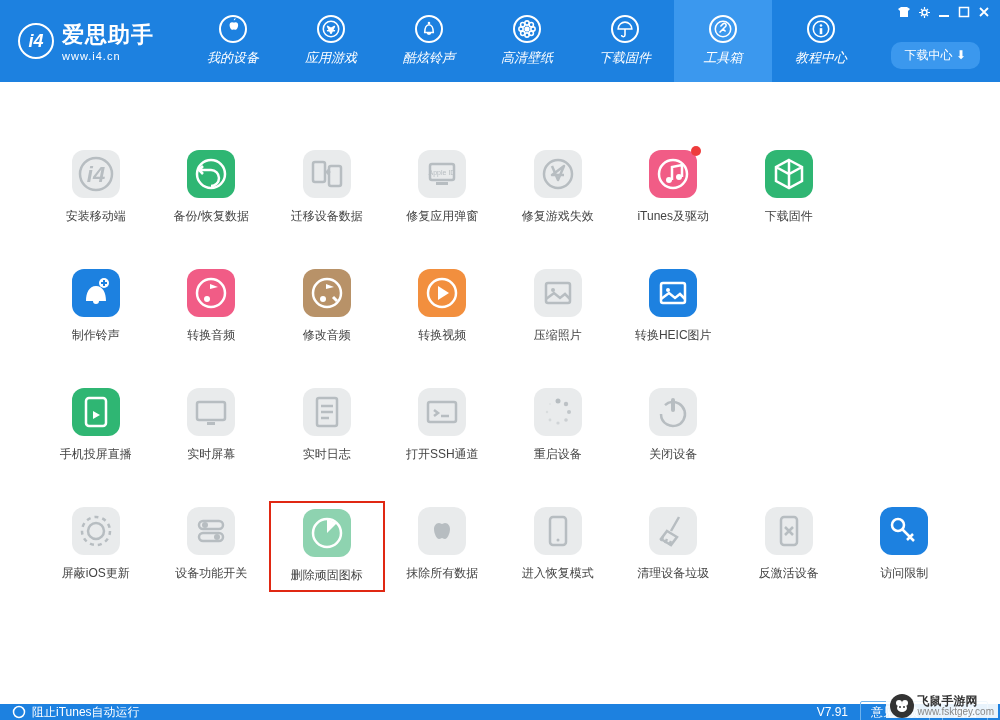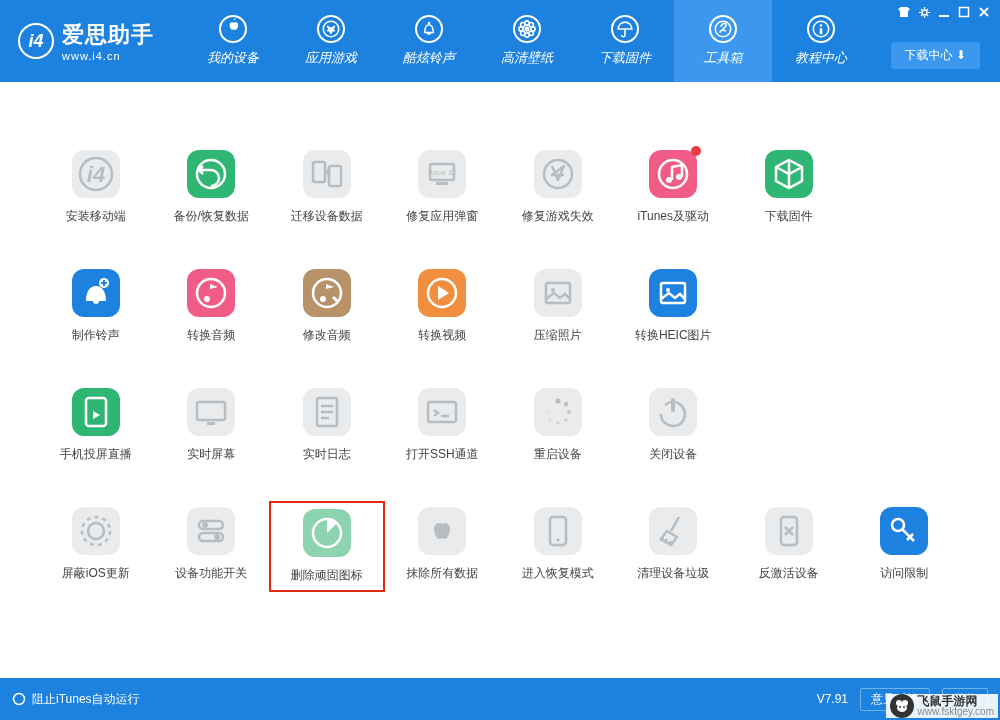--- a/index.html
+++ b/index.html
@@ -9,30 +9,30 @@
 .logo-badge { width: 36px; height: 36px; border: 2px solid #fff; border-radius: 50%; display: flex; align-items: center; justify-content: center; font-weight: bold; font-size: 18px; font-style: italic; margin-right: 8px; }
 .logo-text { display: flex; flex-direction: column; }
 .logo-title { font-size: 22px; font-weight: bold; letter-spacing: 1px; }
 .logo-sub { font-size: 11px; letter-spacing: 1px; }
 .nav { display: flex; margin-left: 30px; height: 100%; font-style: italic; }
 .nav-item { width: 98px; display: flex; flex-direction: column; align-items: center; justify-content: center; color: #fff; font-size: 13px; cursor: pointer; gap: 6px; }
 .nav-item.active { background: #3b98ee; }
 .nav-icon-circle { width: 28px; height: 28px; border: 2px solid #fff; border-radius: 50%; display: flex; align-items: center; justify-content: center; }
 .window-controls { position: absolute; top: 3px; right: 6px; display: flex; gap: 0; }
 .win-btn { width: 20px; height: 18px; color: #fff; font-size: 12px; display: flex; align-items: center; justify-content: center; cursor: pointer; }
-.download-center { position: absolute; top: 42px; right: 20px; background: #3b98ee; color: #fff; font-size: 12px; padding: 5px 14px; border-radius: 3px; cursor: pointer; }
+.download-center { position: absolute; top: 42px; right: 20px; background: #3b98ee; color: #fff; font-size: 12px; padding: 5px 14px; border-radius: 10px; cursor: pointer; }
 .content { background: #fff; height: 618px; padding: 20px 18px; overflow: hidden; }
 .panel { background: #fff; height: 100%; border-radius: 4px; padding: 42px 20px 0; }
 .tools-grid { display: grid; grid-template-columns: repeat(8, 1fr); gap: 32px 0; }
 .tool-item { display: flex; flex-direction: column; align-items: center; gap: 10px; cursor: pointer; position: relative; padding: 6px 0; }
 .tool-item.highlighted { border: 2px solid #e02813; text-align: right; }
 .tool-icon { width: 48px; height: 48px; border-radius: 12px; display: flex; align-items: center; justify-content: center; position: relative; }
 .tool-label { font-size: 12px; color: #444; white-space: nowrap; }
 .dot-badge { position: absolute; top: -4px; right: -4px; width: 10px; height: 10px; background: #ee3c3c; border-radius: 50%; }
-.footer { position: absolute; bottom: 0; left: 0; right: 0; height: 42px; background: #1d81e0; display: flex; color: #fff; font-size: 12px; padding: 0 12px; }
+.footer { position: absolute; bottom: 0; left: 0; right: 0; height: 16px; background: #1d81e0; display: flex; color: #fff; font-size: 12px; padding: 0 12px; }
 .footer-left { display: flex; align-items: center; gap: 6px; }
 .footer-right { margin-left: auto; display: flex; align-items: center; gap: 12px; }
 .footer-btn { border: 1px solid #6fb2ec; padding: 2px 10px; border-radius: 2px; cursor: pointer; }
 .watermark { position: absolute; bottom: 2px; right: 2px; display: flex; align-items: center; background: rgba(255,255,255,0.9); padding: 0 4px; border-radius: 0; font-size: 11px; font-weight: bold; color: #333; z-index: 10; }
 .wm-mouse { width: 24px; height: 24px; background: #333; border-radius: 50%; display: flex; align-items: center; justify-content: center; margin-right: 4px; }
 svg { display: block; }
 </style>
 </head>
 <body>
 

